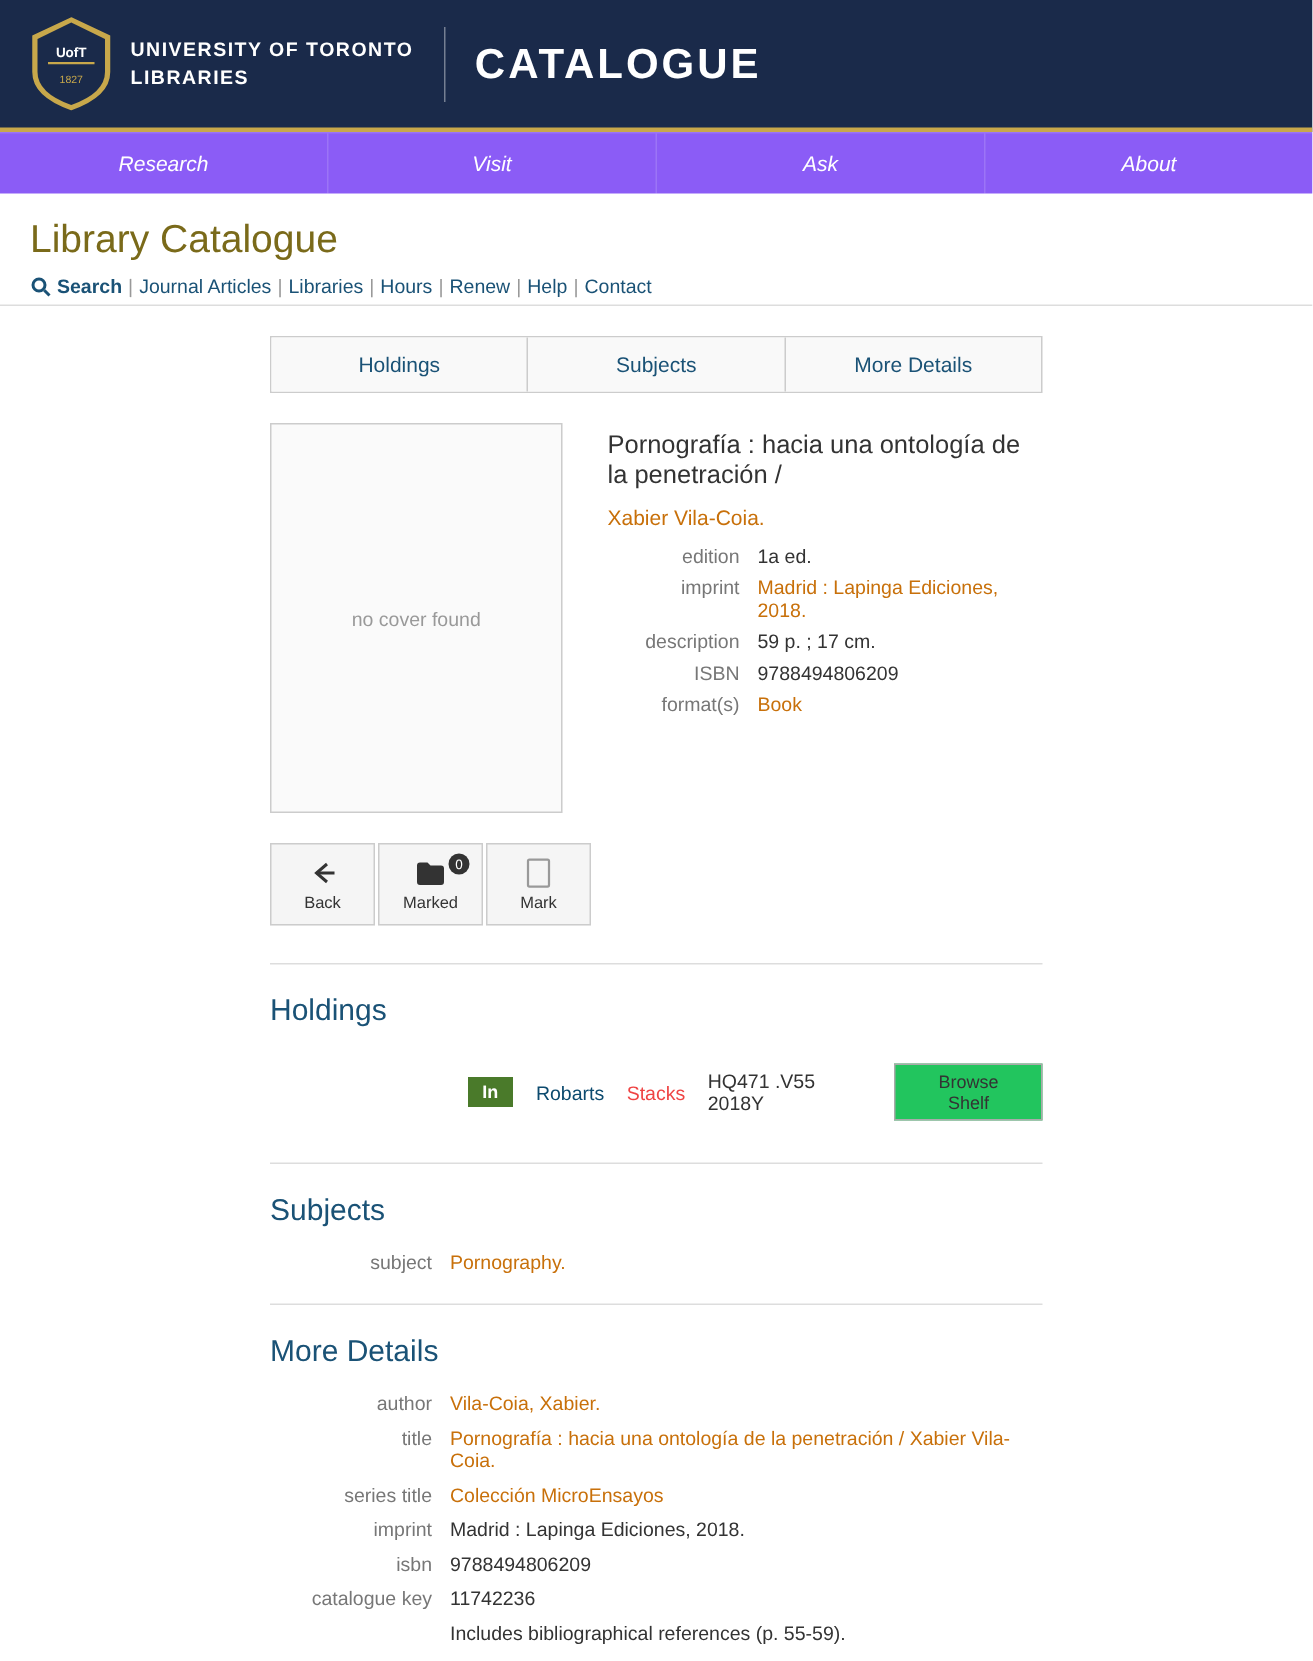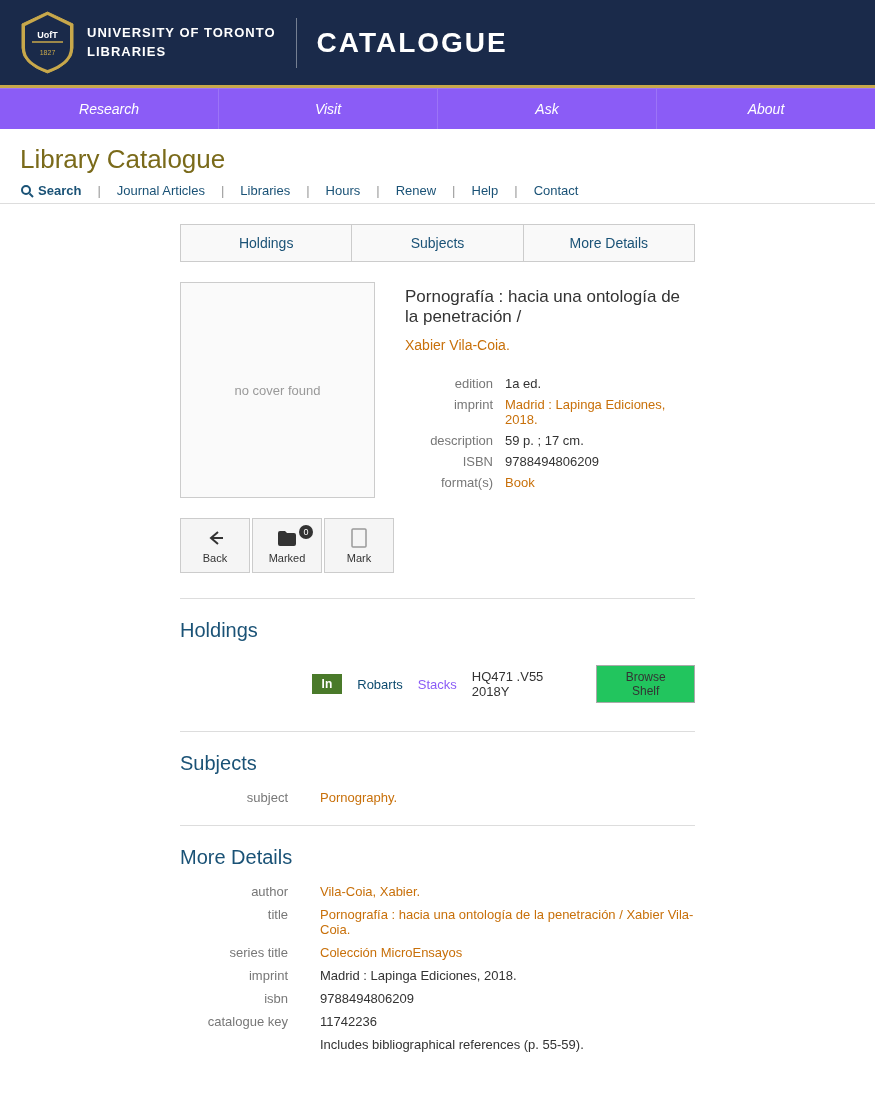--- a/index.html
+++ b/index.html
@@ -68,21 +68,21 @@
       border-bottom: 1px solid #ddd;
     }
     .page-title {
       font-size: 26px;
       color: #7a6a1a;
       font-weight: normal;
       margin-bottom: 8px;
     }
     .breadcrumb-links {
       display: flex;
-      gap: 12px;
+      gap: 0;
       align-items: center;
       font-size: 13px;
     }
     .search-icon-area {
       display: flex;
       align-items: center;
       gap: 4px;
       color: #1a5276;
       font-weight: bold;
     }
@@ -125,21 +125,21 @@
 
     
     .book-detail {
       display: flex;
       gap: 30px;
       margin-bottom: 20px;
     }
     .book-cover {
       width: 195px;
       min-width: 195px;
-      height: 216px;
+      height: 260px;
       border: 1px solid #ccc;
       display: flex;
       align-items: center;
       justify-content: center;
       color: #999;
       font-size: 13px;
       background: #fafafa;
     }
     .book-info {
       flex: 1;
@@ -147,21 +147,21 @@
     }
     .book-title {
       font-size: 17px;
       color: #333;
       margin-bottom: 10px;
       font-weight: normal;
     }
     .book-author {
       color: #c8700a;
       font-size: 14px;
-      margin-bottom: 23px;
+      margin-bottom: 10px;
       cursor: pointer;
     }
     .book-meta-table {
       width: 100%;
     }
     .book-meta-row {
       display: flex;
       margin-bottom: 6px;
     }
     .meta-label {
@@ -251,42 +251,41 @@
       color: white;
       padding: 3px 10px;
       font-size: 12px;
       font-weight: bold;
     }
     .holdings-library {
       color: #0c4a6e;
       font-size: 13px;
     }
     .holdings-location {
-      color: #8b5cf6;
+      color: #ef4444;
       font-size: 13px;
     }
     .holdings-callnum {
       color: #333;
       font-size: 13px;
     }
     .browse-shelf-btn {
       border: 1px solid #aaa;
       background: #22c55e;
       padding: 4px 14px;
       font-size: 12px;
       cursor: pointer;
       color: #333;
     }
 
     
     .subjects-section { margin-bottom: 20px; }
     .detail-row {
       display: flex;
       margin-bottom: 8px;
-      gap: 20px;
     }
     .detail-label {
       width: 120px;
       text-align: right;
       color: #777;
       font-size: 13px;
       padding-right: 12px;
       flex-shrink: 0;
     }
     .detail-value {

